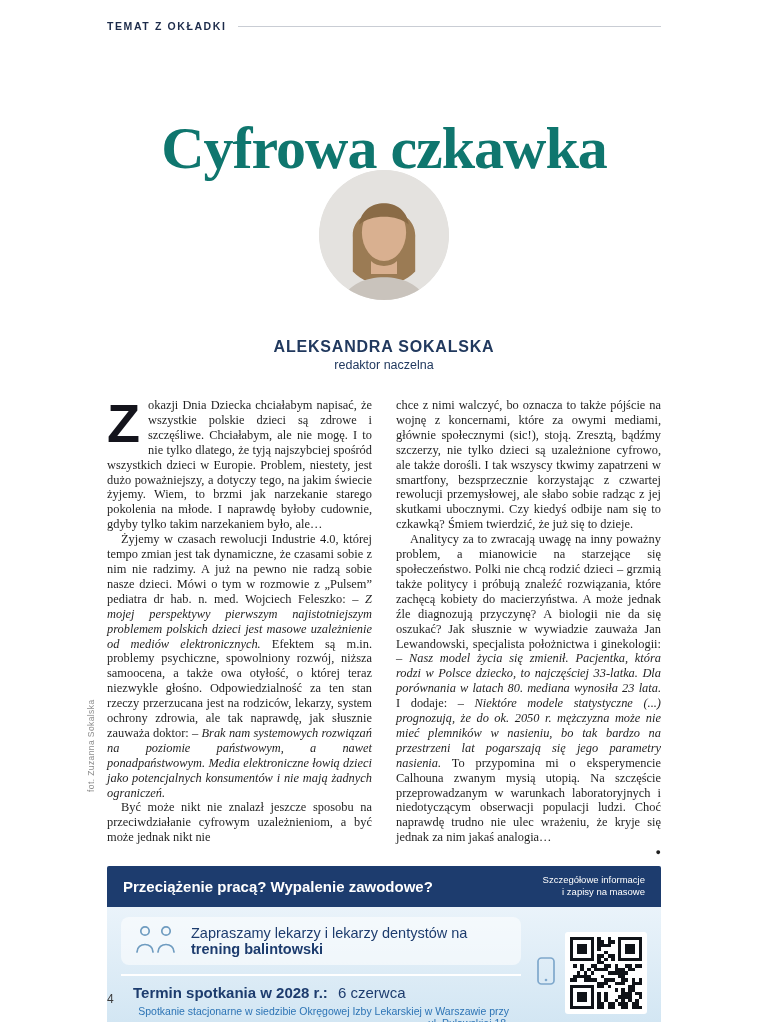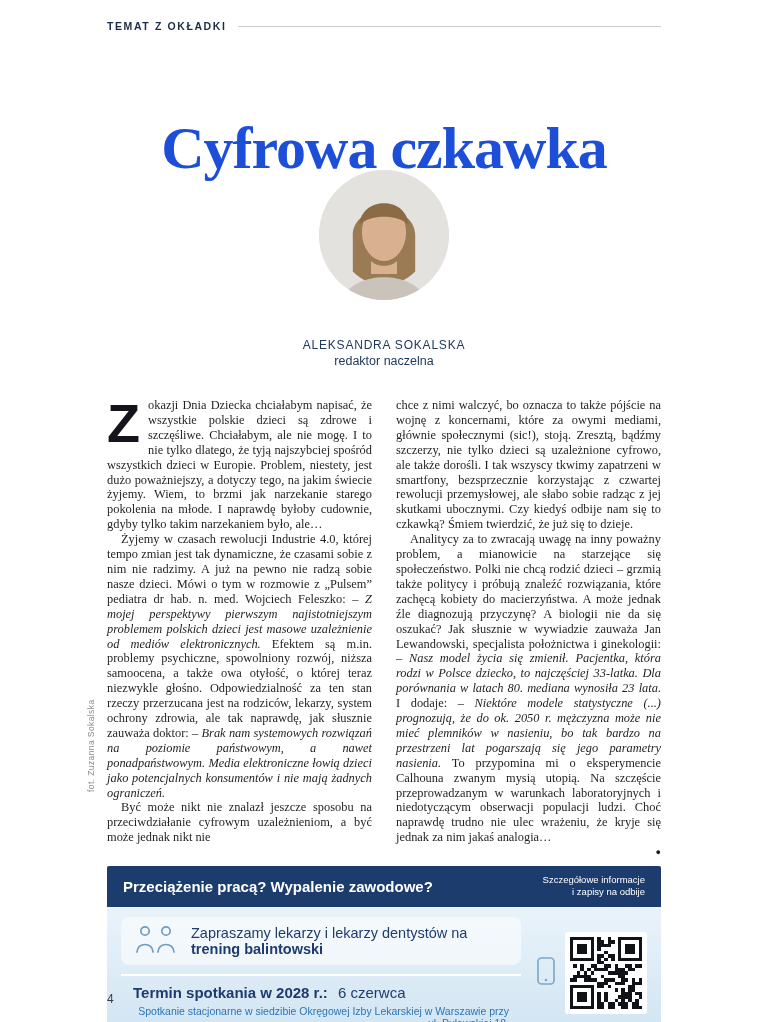--- a/index.html
+++ b/index.html
@@ -12,30 +12,30 @@
   body{margin:0;background:#ffffff;font-family:"Liberation Sans",sans-serif;}
   .page{position:relative;width:650px;height:1022px;background:#ffffff;overflow:hidden;margin:0 auto;}
 
   
   .kicker-row{position:absolute;top:20px;left:48px;right:48px;display:flex;align-items:center;gap:12px;}
   .kicker{font-size:10.5px;font-weight:bold;letter-spacing:1.6px;color:#1c2b4a;white-space:nowrap;}
   .kicker-rule{flex:1;height:1px;background:#c9cdd4;}
 
   
   .title{position:absolute;top:74px;left:0;right:0;text-align:center;
-    font-family:"Liberation Serif",serif;font-weight:bold;font-size:60px;color:#1d4ed8;letter-spacing:-1px;}
+    font-family:"Liberation Serif",serif;font-weight:bold;font-size:60px;color:#0f766e;letter-spacing:-1px;}
 
   
   .portrait{position:absolute;top:170px;left:50%;transform:translateX(-50%);
     width:130px;height:130px;border-radius:50%;overflow:hidden;background:#e3e1de;}
   .portrait svg{display:block;width:100%;height:100%;}
 
   
   .author{position:absolute;top:338px;left:0;right:0;text-align:center;color:#21395e;}
-  .author-name{font-size:12px;font-weight:normal;letter-spacing:0.8px;}
+  .author-name{font-size:16px;font-weight:bold;letter-spacing:0.8px;}
   .author-role{font-size:12.5px;margin-top:2px;}
 
   
   .article{position:absolute;top:398px;left:48px;right:48px;display:flex;gap:24px;
     font-family:"Liberation Serif",serif;font-size:12.4px;line-height:14.9px;color:var(--ink);
     text-align:justify;hyphens:auto;}
   .article .col{flex:1;min-width:0;}
   .article p{margin:0;}
   .article p.indent{text-indent:14px;}
   .article p.end{text-align:right;font-size:9px;line-height:14.9px;}
@@ -112,21 +112,21 @@
         <p class="end"><span>●</span></p>
       </div>
   </div>
 
   <div class="photo-credit">fot. Zuzanna Sokalska</div>
 
   <div class="banner">
     <div class="banner-header">
       <span class="banner-title">Przeciążenie pracą? Wypalenie zawodowe?</span>
       <span class="banner-info">Szczegółowe informacje
-i zapisy na odbije</span>
+i zapisy na masowe</span>
     </div>
     <div class="banner-body">
       <div class="banner-left">
         <div class="invite-row">
           <span>
             <svg width="46" height="30" viewBox="0 0 46 30" fill="none" stroke="#6f9cc0" stroke-width="1.7" stroke-linecap="round">
               <circle cx="12" cy="7" r="4.2"></circle>
               <path d="M4 28 C4 18 20 18 20 28"></path>
               <circle cx="33" cy="7" r="4.2"></circle>
               <path d="M25 28 C25 18 41 18 41 28"></path>

